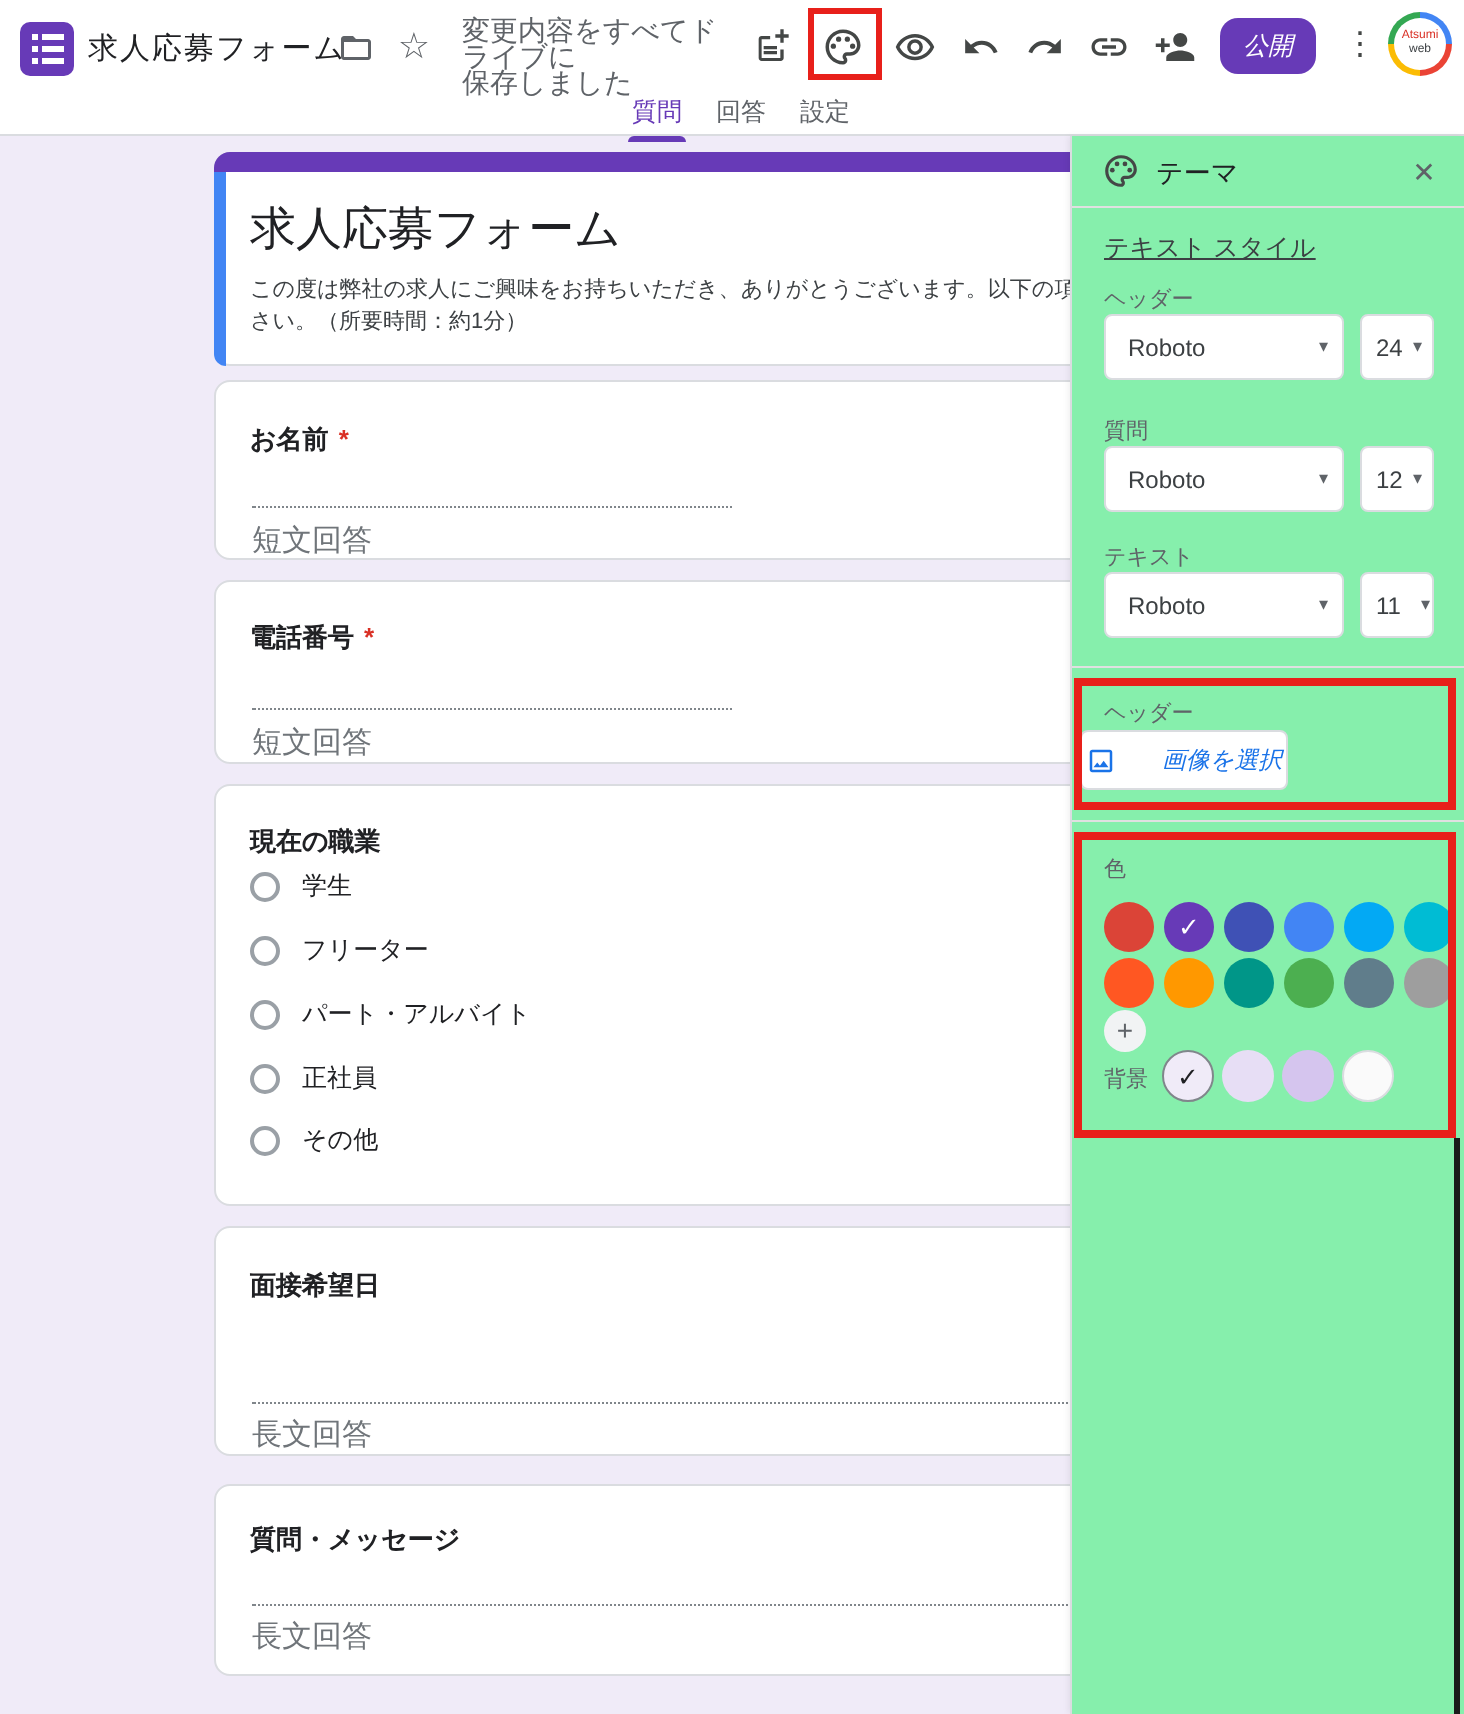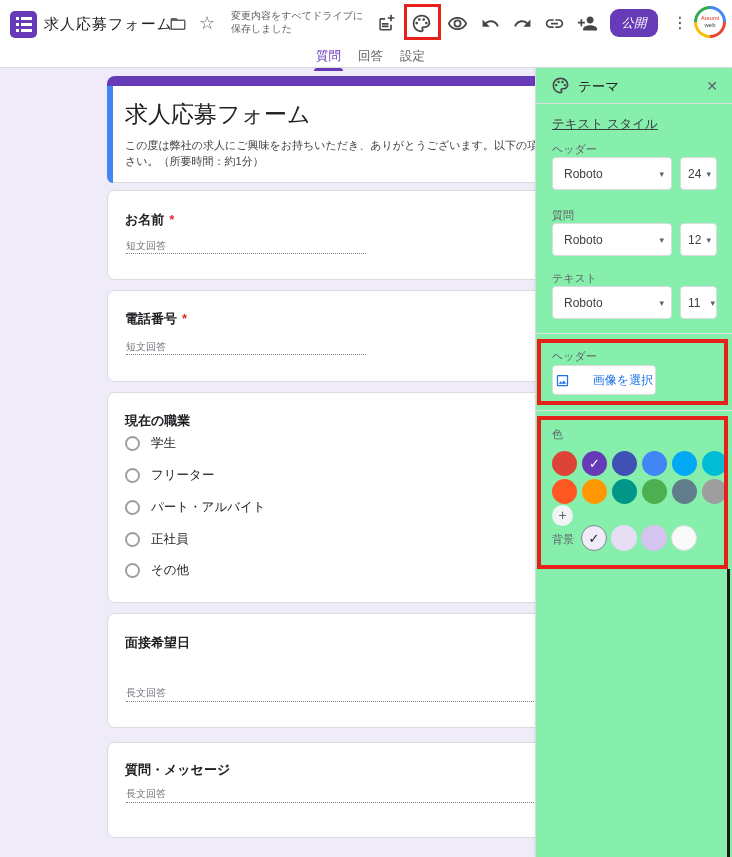--- a/index.html
+++ b/index.html
@@ -9,41 +9,41 @@
 
   
   .topbar { position:absolute; left:0; top:0; width:732px; height:68px; background:#fff; border-bottom:1px solid #dadce0; z-index:10; }
   .brand { position:absolute; left:10px; top:11px; width:27px; height:27px; background:#673ab7; border-radius:5px; display:flex; flex-direction:column; justify-content:center; gap:3px; padding-left:6px; }
   .brand .row { display:flex; align-items:center; gap:2px; }
   .brand .dot { width:3px; height:3px; background:#fff; }
   .brand .bar { width:11px; height:3px; background:#fff; }
   .doc-title { position:absolute; left:44px; top:15px; font-size:15px; font-weight:500; color:#202124; letter-spacing:1px; }
   .hicon { position:absolute; top:13px; width:22px; height:22px; color:#5f6368; display:flex; align-items:center; justify-content:center; cursor:pointer; }
   .star-glyph { font-size:18px; color:#5f6368; line-height:1; }
-  .save-status { position:absolute; left:231px; top:9px; width:140px; font-size:10px; line-height:13px; color:#5f6368; }
+  .save-status { position:absolute; left:231px; top:9px; width:140px; font-size:14px; line-height:13px; color:#5f6368; }
 
   .tb-ic { position:absolute; top:12px; width:22px; height:22px; color:#444746; display:flex; align-items:center; justify-content:center; cursor:pointer; }
   .publish-btn { position:absolute; left:610px; top:9px; width:48px; height:28px; background:#673ab7; color:#fff; border:none; border-radius:9px; font-size:12.5px; font-family:inherit; cursor:pointer;font-style:italic; }
   .kebab { position:absolute; left:672px; top:11px; width:14px; height:24px; font-size:16px; color:#444746; text-align:center; line-height:24px; cursor:pointer; }
   .avatar { position:absolute; left:694px; top:6px; width:32px; height:32px; border-radius:50%; background:conic-gradient(#4285f4 0 25%,#ea4335 25% 50%,#fbbc04 50% 75%,#34a853 75% 100%); display:flex; align-items:center; justify-content:center; cursor:pointer; }
   .avatar-inner { width:26px; height:26px; border-radius:50%; background:#fff; display:flex; flex-direction:column; align-items:center; justify-content:center; }
   .avatar-inner .l1 { font-size:6px; line-height:7px; color:#d93025; }
   .avatar-inner .l2 { font-size:6px; line-height:7px; color:#3c4043; }
 
   
   .tabs { position:absolute; left:314px; top:46px; display:flex; gap:13px; }
   .tab { font-size:12.5px; color:#5f6368; padding:2px 2px 6px; cursor:pointer; position:relative; }
   .tab.active { color:#673ab7; font-weight:500; }
   .tab.active::after { content:""; position:absolute; left:0; right:0; bottom:0; height:3px; background:#673ab7; border-radius:3px 3px 0 0; }
 
   
   .card { position:absolute; left:107px; width:520px; background:#fff; border:1px solid #dadce0; border-radius:8px; z-index:1; }
   .q-label { position:absolute; left:17px; font-size:13px; font-weight:700; color:#202124; }
   .req { color:#d93025; font-weight:700; margin-left:5px; font-size:13px; }
-  .placeholder { position:absolute; left:18px; font-size:10px; color:#70757a; }
+  .placeholder { position:absolute; left:18px; font-size:15px; color:#70757a;margin-top:22px; }
   .dotline { position:absolute; left:18px; border-bottom:1px dotted #80868b; height:1px; }
   .q-desc { position:absolute; left:17px; font-size:11.5px; color:#5f6368; }
 
   #card-title { top:76px; height:107px; }
   .card-topbar { position:absolute; left:-1px; top:-1px; width:calc(100% + 2px); height:10px; background:#673ab7; border-radius:8px 8px 0 0; }
   .card-leftsel { position:absolute; left:-1px; top:9px; bottom:-1px; width:6px; background:#4285f4; border-radius:0 0 0 8px; }
   .form-title { position:absolute; left:17px; top:22px; font-size:23px; color:#202124; }
   .form-desc { position:absolute; left:17px; top:60px; width:496px; font-size:11px; line-height:16px; color:#3c4043; }
 
   #card-q1 { top:190px; height:90px; }
@@ -63,21 +63,21 @@
   .panel-title { position:absolute; left:42px; top:10px; font-size:13.5px; color:#202124; }
   .panel-close { position:absolute; left:166px; top:8px; width:20px; height:20px; font-size:14px; color:#5f6368; text-align:center; line-height:20px; cursor:pointer; }
 
   .p-heading { position:absolute; left:16px; font-size:12.5px; font-weight:500; color:#3c4043; }
   .p-sublabel { position:absolute; left:16px; font-size:11px; color:#5f6368; }
   .select { position:absolute; height:33px; border:1px solid #dadce0; border-radius:4px; background:#fff; display:flex; align-items:center; justify-content:space-between; padding:0 7px 0 11px; cursor:pointer; }
   .select .sel-val { font-size:12px; color:#3c4043; }
   .select .caret { font-size:9px; color:#5f6368; }
   .p-divider { position:absolute; left:0; width:100%; height:1px; background:#e0e0e0; }
 
-  .img-btn { position:absolute; left:16px; width:104px; height:30px; border:1px solid #dadce0; border-radius:4px; background:#fff; display:flex; align-items:center; justify-content:center; gap:23px; cursor:pointer; }
+  .img-btn { position:absolute; left:4px; width:104px; height:30px; border:1px solid #dadce0; border-radius:4px; background:#fff; display:flex; align-items:center; justify-content:center; gap:23px; cursor:pointer;font-style:italic; }
   .img-btn .ib-icon { width:15px; height:15px; color:#1a73e8; }
   .img-btn .ib-label { font-size:12px; color:#1a73e8; font-weight:500; }
 
   .swatch { position:absolute; width:25px; height:25px; border-radius:50%; cursor:pointer; display:flex; align-items:center; justify-content:center; }
   .swatch .chk { font-size:13px; font-weight:700; color:#fff; line-height:1; }
   .bg-swatch { position:absolute; width:26px; height:26px; border-radius:50%; cursor:pointer; display:flex; align-items:center; justify-content:center; }
   .bg-swatch.sel { border:1px solid #80868b; }
   .bg-swatch.white { border:1px solid #dadce0; }
   .bg-swatch .chk-dark { font-size:13px; font-weight:700; color:#202124; line-height:1; }
   .add-color { position:absolute; left:16px; width:21px; height:21px; border-radius:50%; background:#f1f3f4; color:#5f6368; font-size:14px; text-align:center; line-height:21px; cursor:pointer; }

